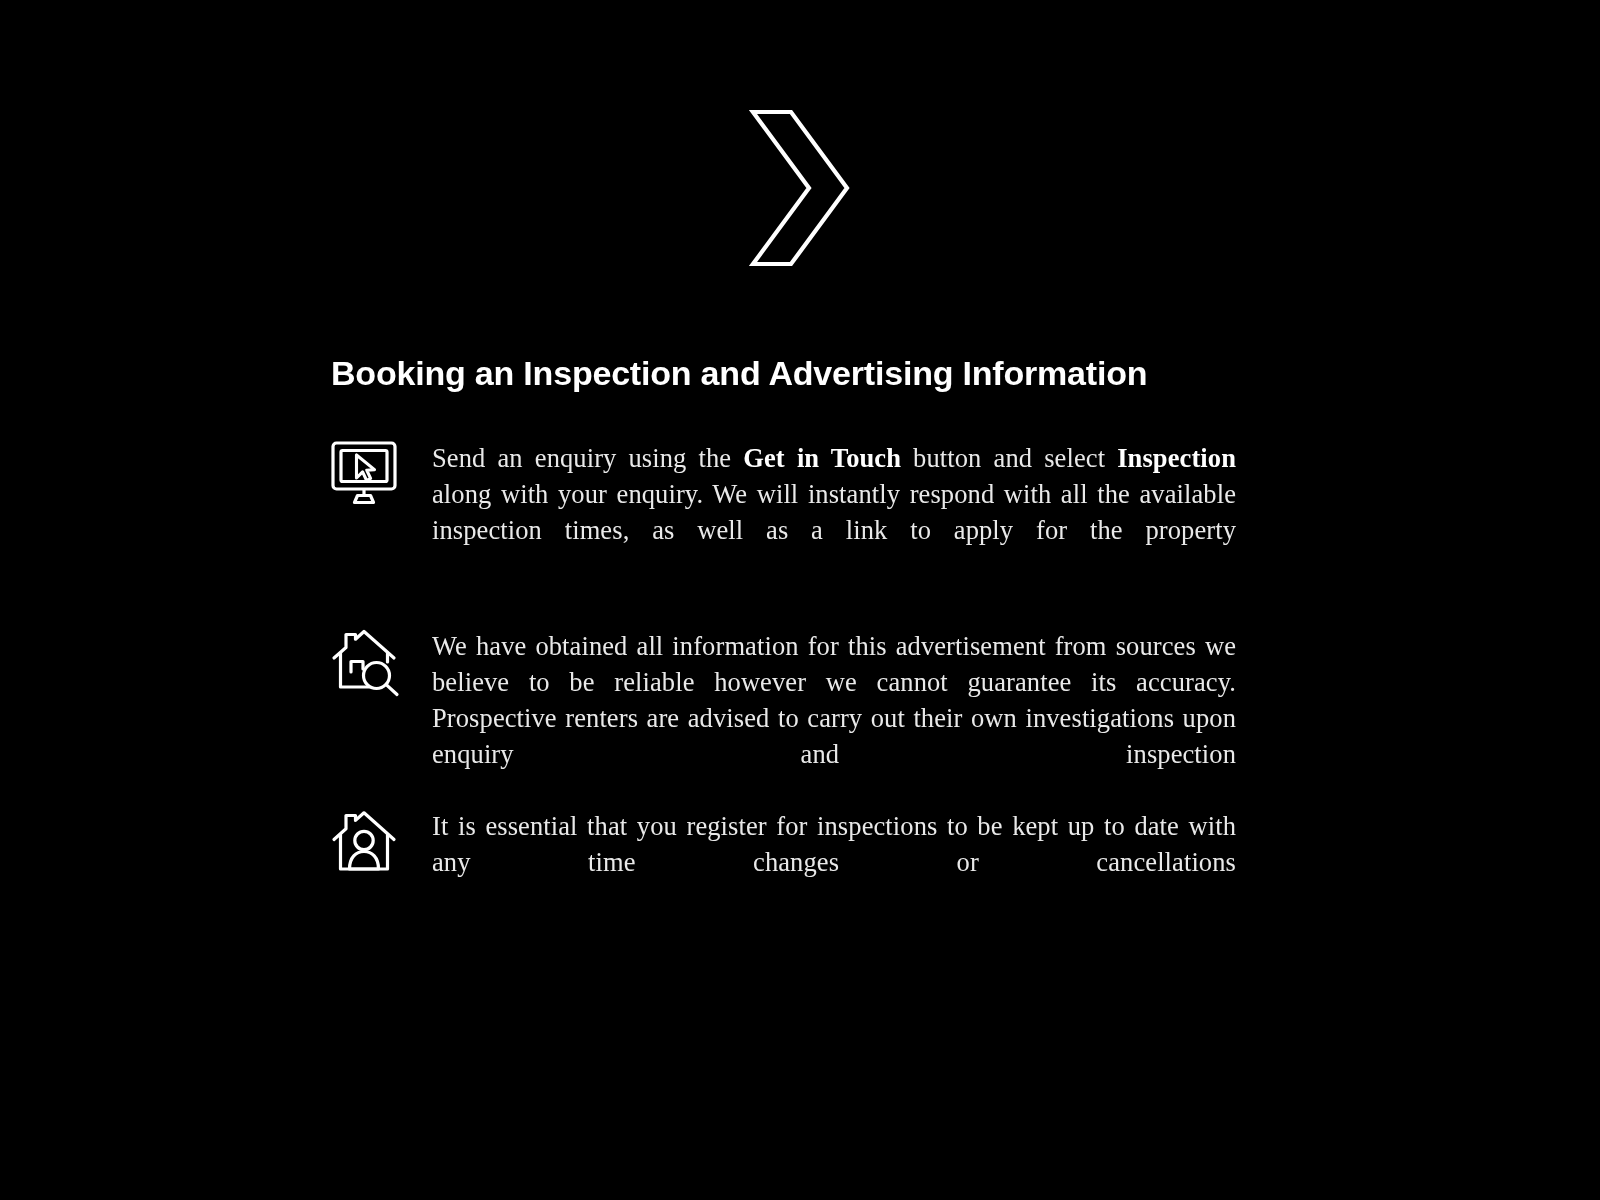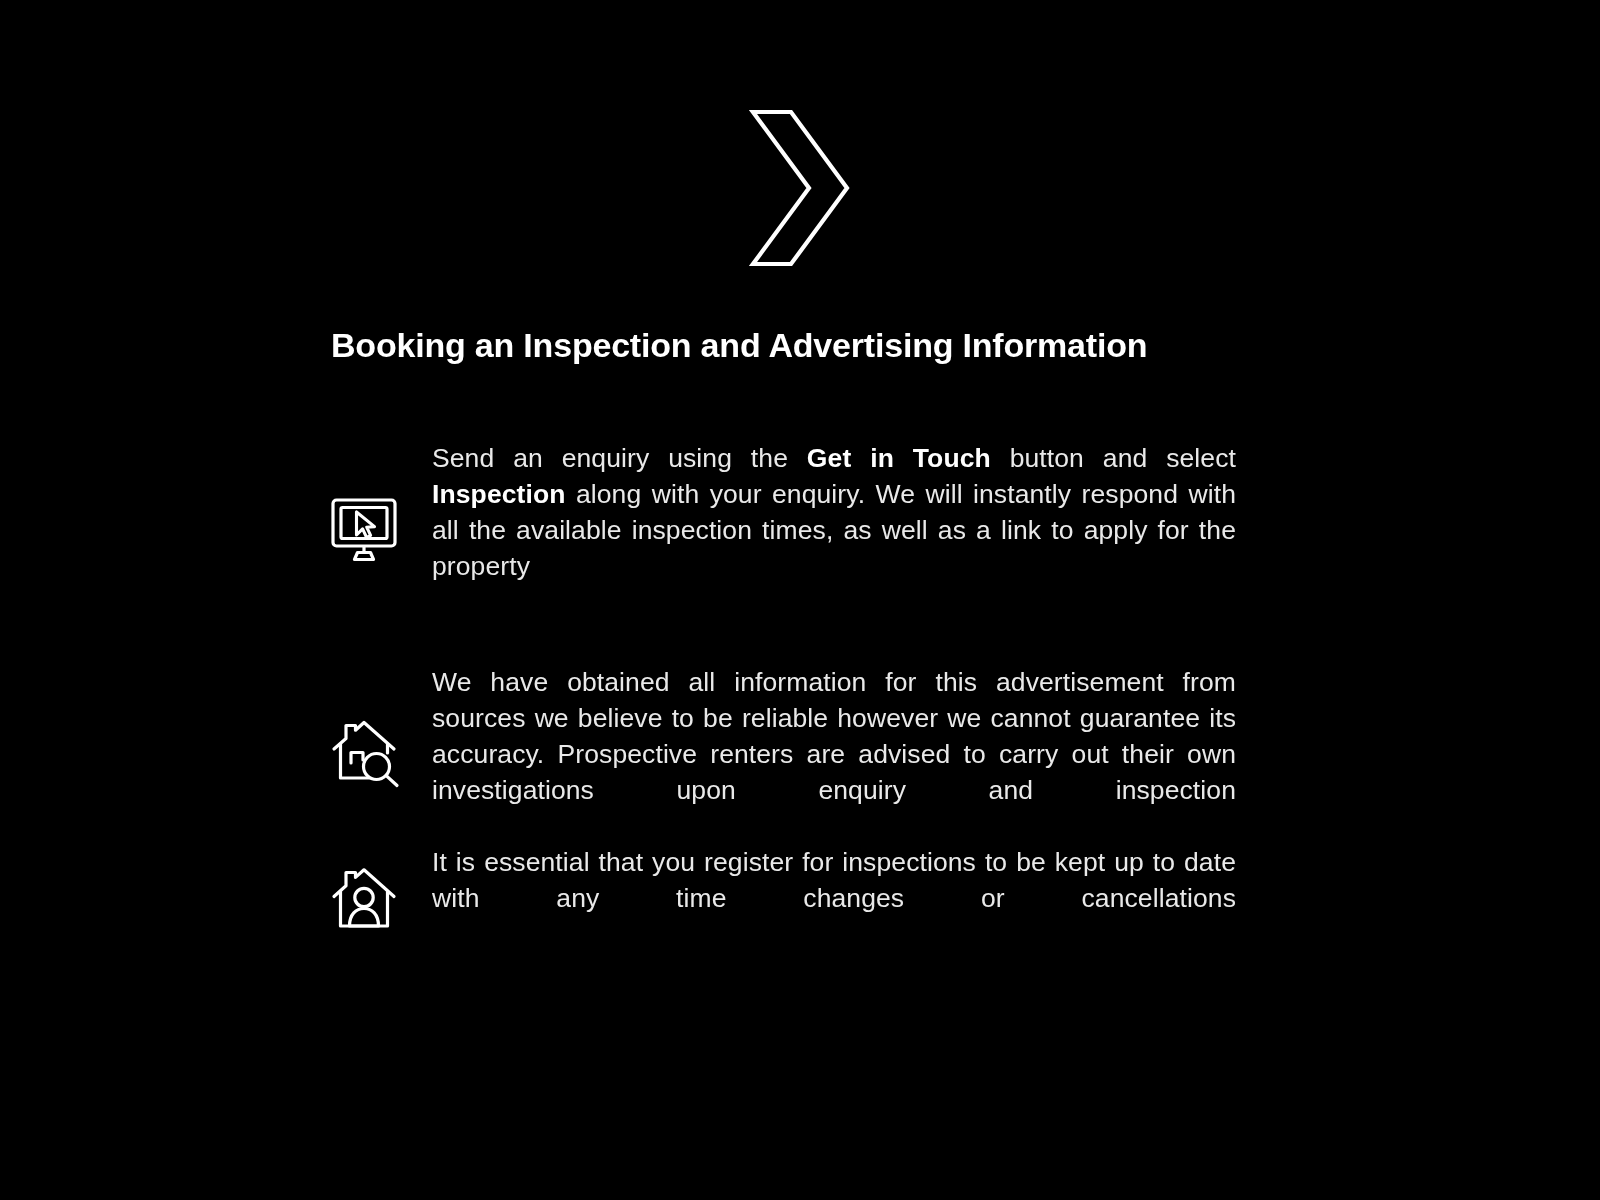--- a/index.html
+++ b/index.html
@@ -32,44 +32,45 @@
     justify-content: center;
   }
   .logo-svg {
     display: block;
   }
 
   
   .title {
     position: absolute;
     left: 331px;
-    top: 323px;
+    top: 351px;
     width: 910px;
     color: #ffffff;
     font-size: 34px;
     font-weight: bold;
     letter-spacing: -0.2px;
     line-height: 44px;
     white-space: nowrap;
   }
 
   
   .items {
     position: absolute;
     left: 0;
     top: 440px;
     width: 1600px;
   }
 
   .item {
     position: relative;
     display: flex;
-    align-items: center;
+    align-items: flex-start;
     width: 906px;
     margin-left: 330px;
+    font-family: Liberation Serif, serif;
   }
   .item-1 { margin-bottom: 44px; }
   .item-2 { margin-bottom: 46px; }
 
   .icon-cell {
     flex: 0 0 102px;
     width: 102px;
     display: flex;
     align-items: center;
     justify-content: flex-start;

